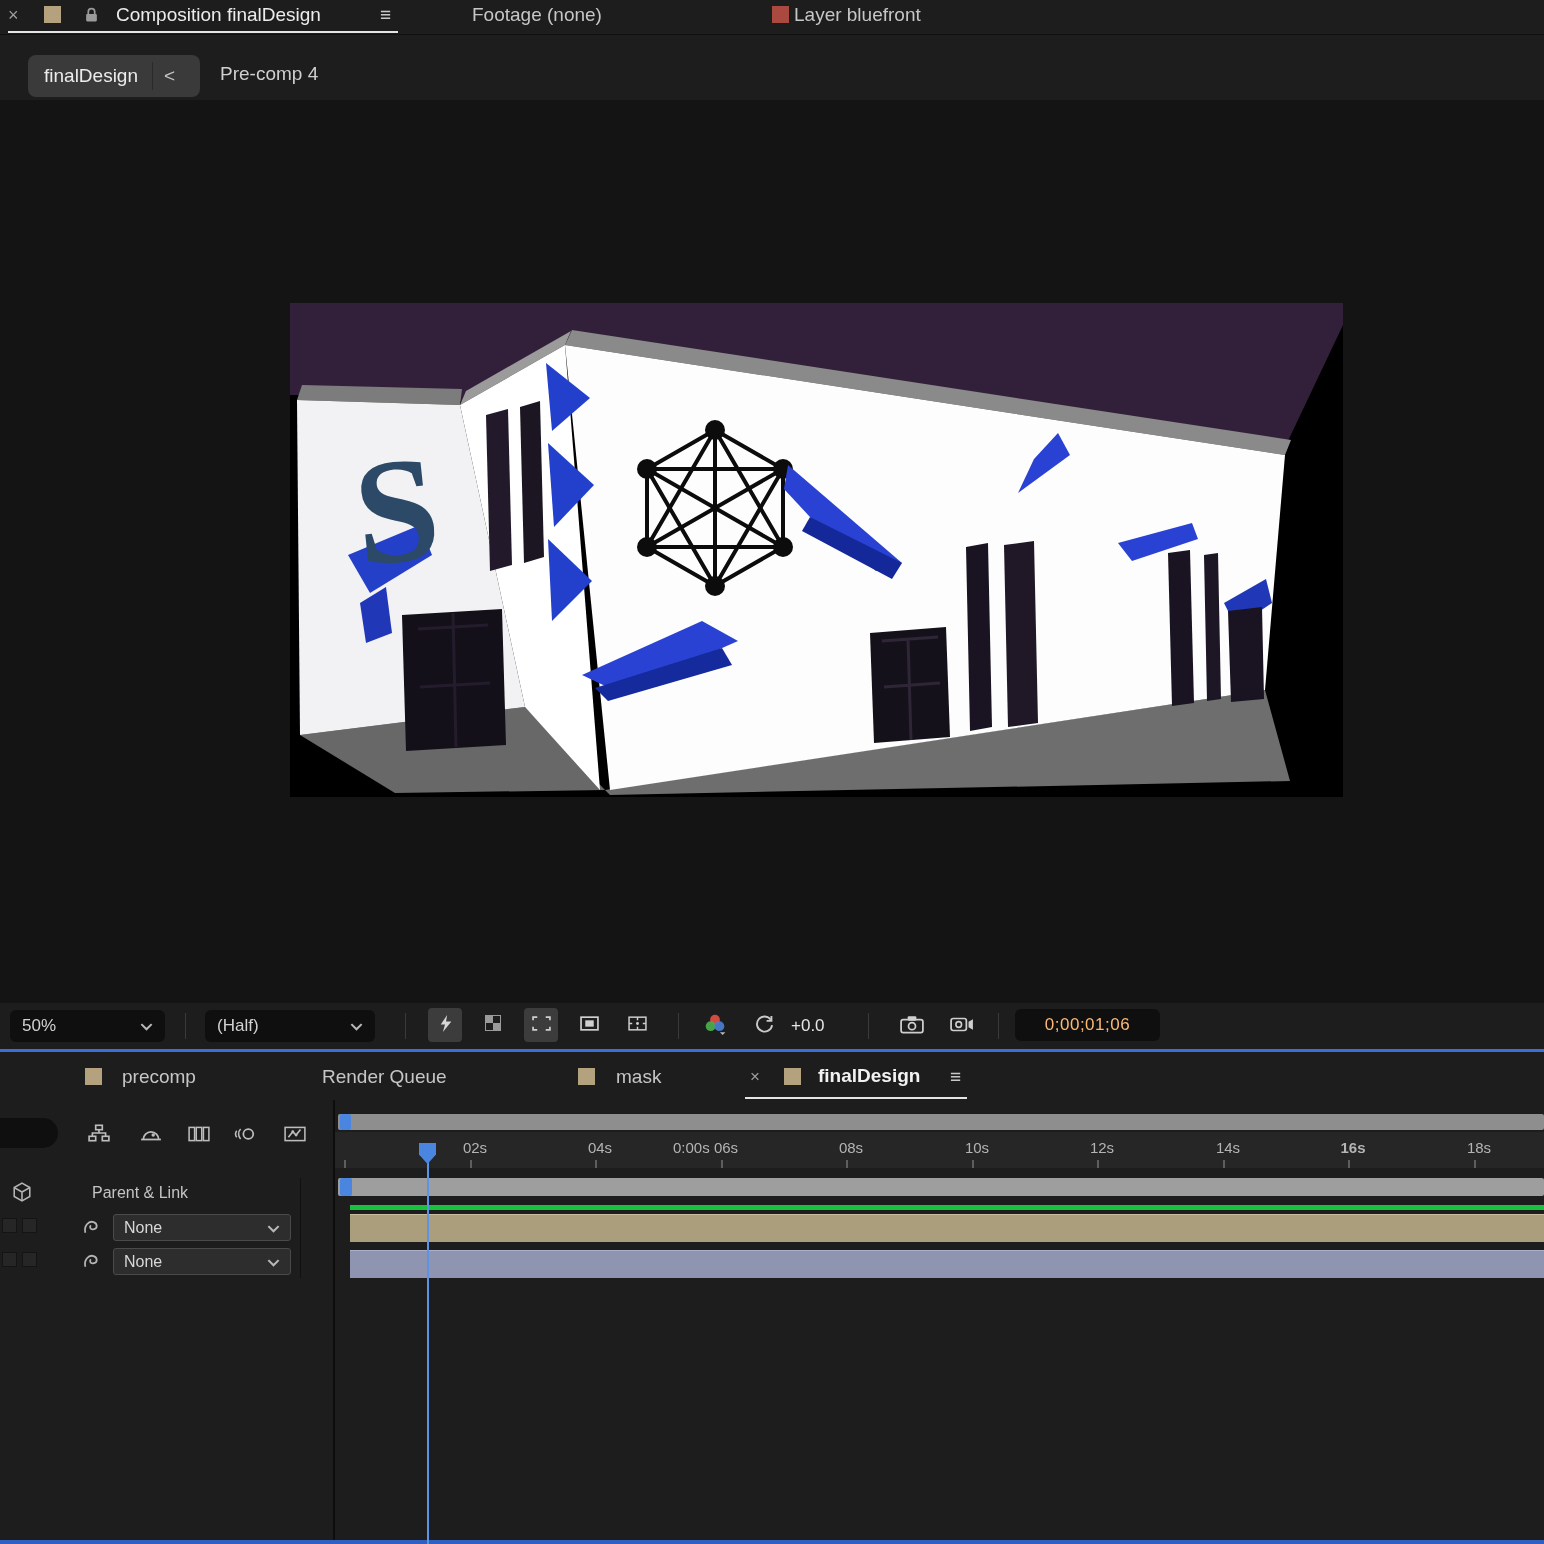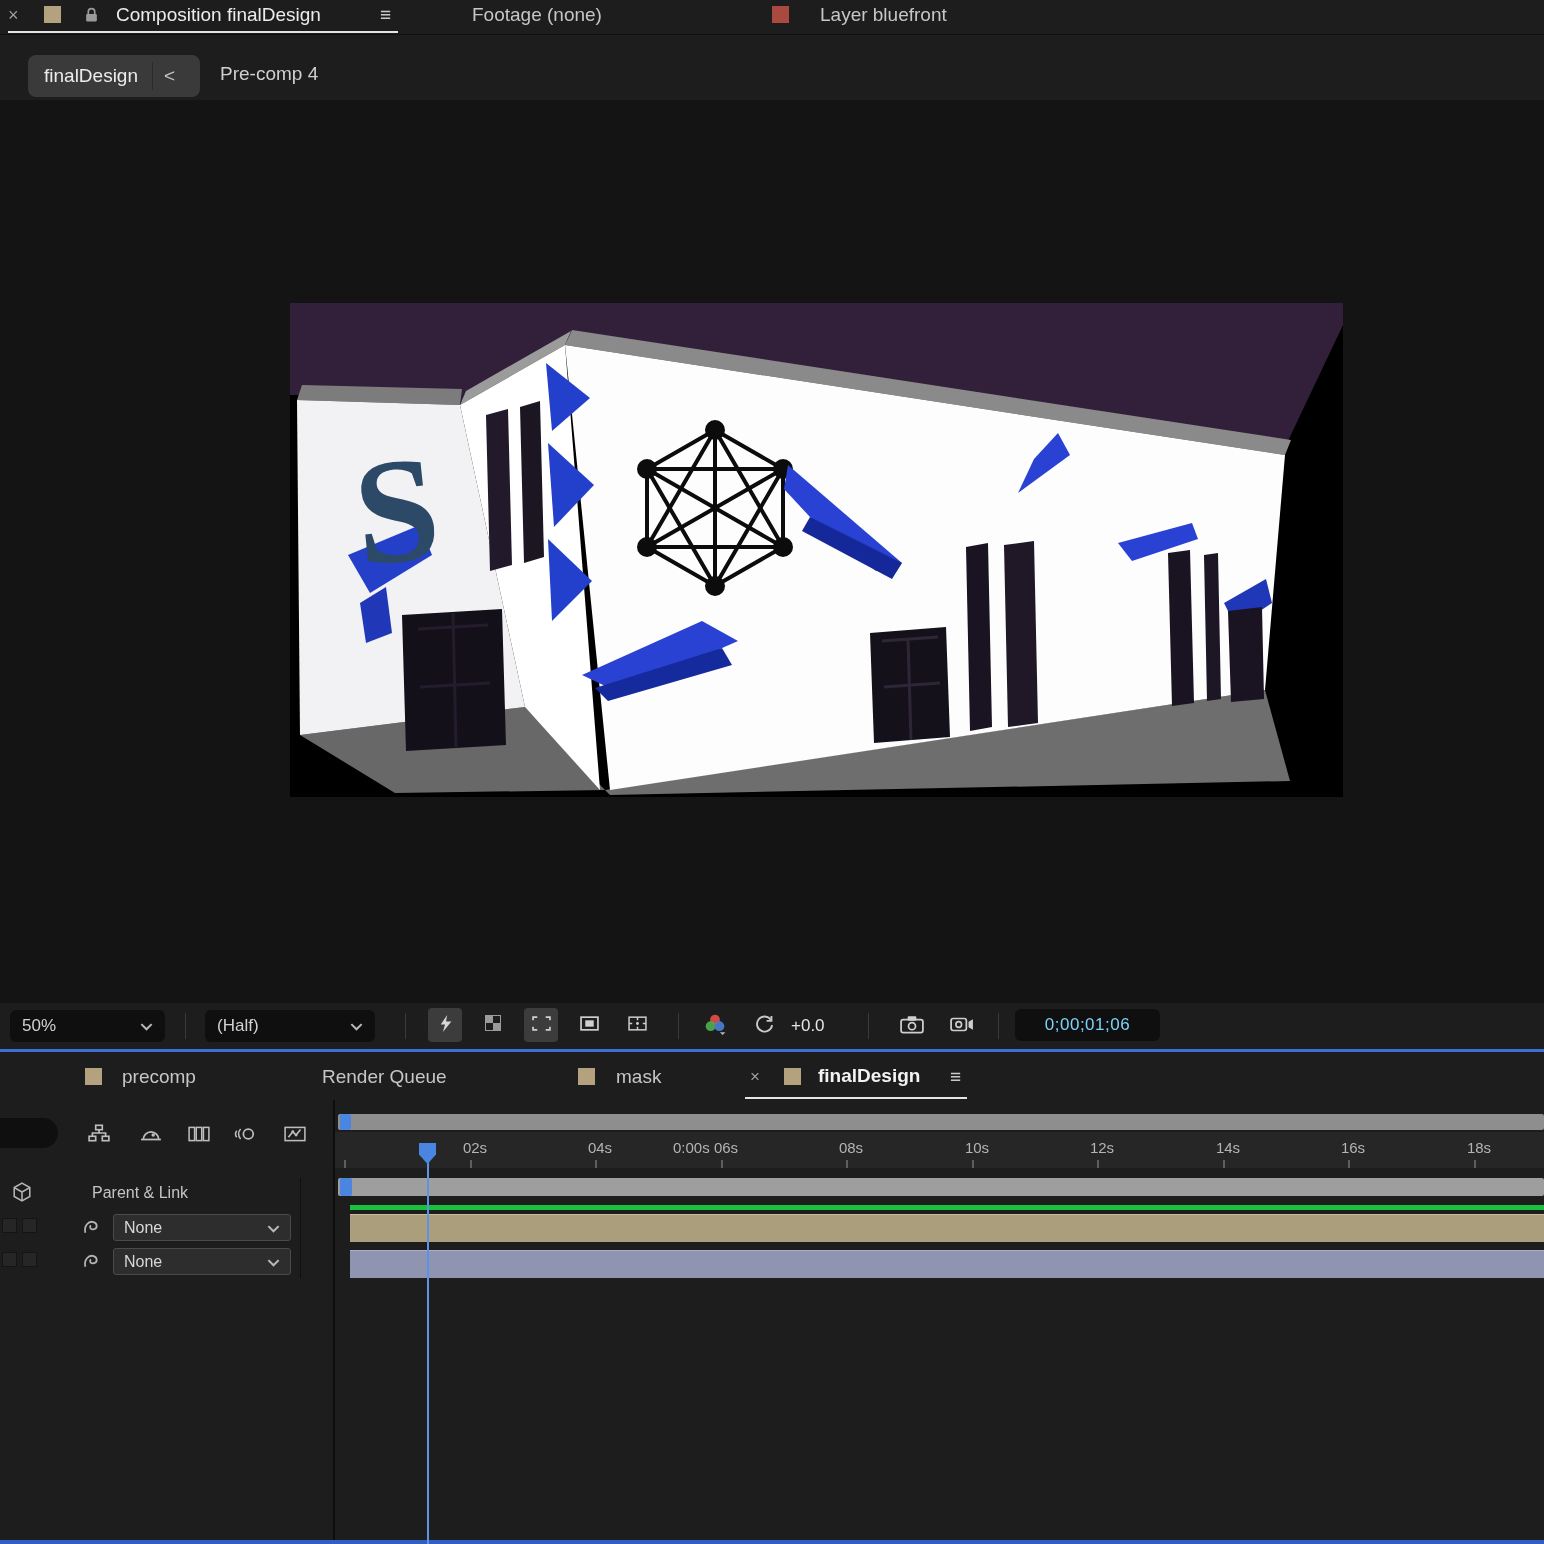--- a/index.html
+++ b/index.html
@@ -31,21 +31,21 @@
       <svg width="15" height="18" viewBox="0 0 14 16">
           <rect x="2" y="7" width="10" height="7" rx="1" fill="#9a9a9a"></rect>
           <path d="M4 7.2V5a3 3 0 0 1 6 0v2.2" fill="none" stroke="#9a9a9a" stroke-width="1.6"></path>
         </svg>
     </span>
     <span class="abs txt" style="left:116px;top:4px;color:#ececec;">Composition finalDesign</span>
     <span class="abs glyph" style="left:380px;top:5px;color:#c8c8c8;">≡</span>
     <div class="abs tab-underline" style="left:8px;top:31px;width:390px;"></div>
     <span class="abs txt" style="left:472px;top:4px;">Footage (none)</span>
     <span class="abs swatch" style="left:772px;top:6px;background:var(--swatch_red,#a9493f);"></span>
-    <span class="abs txt" style="left:820px;top:4px;">Layer bluefront</span>
+    <span class="abs txt" style="left:794px;top:4px;">Layer bluefront</span>
   </div>
   <div class="abs" style="left:0;top:34px;width:1544px;height:1px;background:#101010;"></div>
 
   <div class="abs" style="left:0;top:48px;width:1544px;height:52px;">
     <div class="abs" style="left:28px;top:7px;width:172px;height:42px;background:#3a3a3a;border-radius:8px;display:flex;align-items:center;">
       <span style="color:#ececec;font-size:19px;padding:0 14px 0 16px;">finalDesign</span>
       <span style="width:1px;height:28px;background:#2a2a2a;"></span>
       <span style="color:#c8c8c8;font-size:19px;padding:0 11px;">&lt;</span>
     </div>
     <span class="abs txt" style="left:220px;top:15px;color:#cfcfcf;">Pre-comp 4</span>
@@ -200,21 +200,21 @@
     </div>
     <div class="abs iconbox" style="left:944px;top:6px;width:36px;height:34px;">
       <span><svg width="24" height="19" viewBox="0 0 22 17">
             <rect x="1" y="3" width="14" height="11" rx="2" fill="none" stroke="#cfcfcf" stroke-width="1.6"></rect>
             <circle cx="8" cy="8.5" r="2.6" fill="none" stroke="#cfcfcf" stroke-width="1.5"></circle>
             <path d="M17 6l4-2.2v9.4L17 11z" fill="#cfcfcf"></path>
           </svg></span>
     </div>
     <div class="abs vdiv" style="left:998px;top:10px;height:26px;"></div>
     <div class="abs ddl" style="left:1015px;top:6px;width:145px;height:32px;justify-content:center;">
-      <span style="letter-spacing:0.5px;color:#7dd3fc;">0;00;01;06</span>
+      <span style="letter-spacing:0.5px;color:#fdba74;">0;00;01;06</span>
     </div>
   </div>
 
   <div class="abs" style="left:0;top:1049px;width:1544px;height:3px;background:#3e6fd6;"></div>
 
   <div class="abs" style="left:0;top:1054px;width:1382px;height:46px;">
     <span class="abs swatch" style="left:85px;top:14px;background:var(--swatch_tan,#b3a27d);"></span>
     <span class="abs txt" style="left:122px;top:12px;">precomp</span>
     <span class="abs txt" style="left:322px;top:12px;">Render Queue</span>
     <span class="abs swatch" style="left:578px;top:14px;background:var(--swatch_tan,#b3a27d);"></span>
@@ -263,21 +263,21 @@
 
     <div class="abs" style="left:335px;top:32px;width:1209px;height:36px;background:#262626;">
       <span class="rlabel" style="left:338px;transform:none;top:7px;">0:00s</span>
       <span class="rlabel" style="left:140px;top:7px;">02s</span>
       <span class="rlabel" style="left:265px;top:7px;">04s</span>
       <span class="rlabel" style="left:391px;top:7px;">06s</span>
       <span class="rlabel" style="left:516px;top:7px;">08s</span>
       <span class="rlabel" style="left:642px;top:7px;text-align:center;">10s</span>
       <span class="rlabel" style="left:767px;top:7px;">12s</span>
       <span class="rlabel" style="left:893px;top:7px;">14s</span>
-      <span class="rlabel" style="left:1018px;top:7px;">16s</span>
+      <span class="rlabel" style="left:1018px;top:7px;font-weight:bold;">16s</span>
       <span class="rlabel" style="left:1144px;top:7px;">18s</span>
       <svg width="1209" height="36" style="position:absolute;left:0;top:0;">
         <g stroke="#777" stroke-width="1.4">
           <line x1="10" y1="28" x2="10" y2="36"></line>
             <line x1="136" y1="28" x2="136" y2="36"></line>
           <line x1="261" y1="28" x2="261" y2="36"></line>
             <line x1="387" y1="28" x2="387" y2="36"></line>
           <line x1="512" y1="28" x2="512" y2="36"></line>
             <line x1="638" y1="28" x2="638" y2="36"></line>
           <line x1="763" y1="28" x2="763" y2="36"></line>

